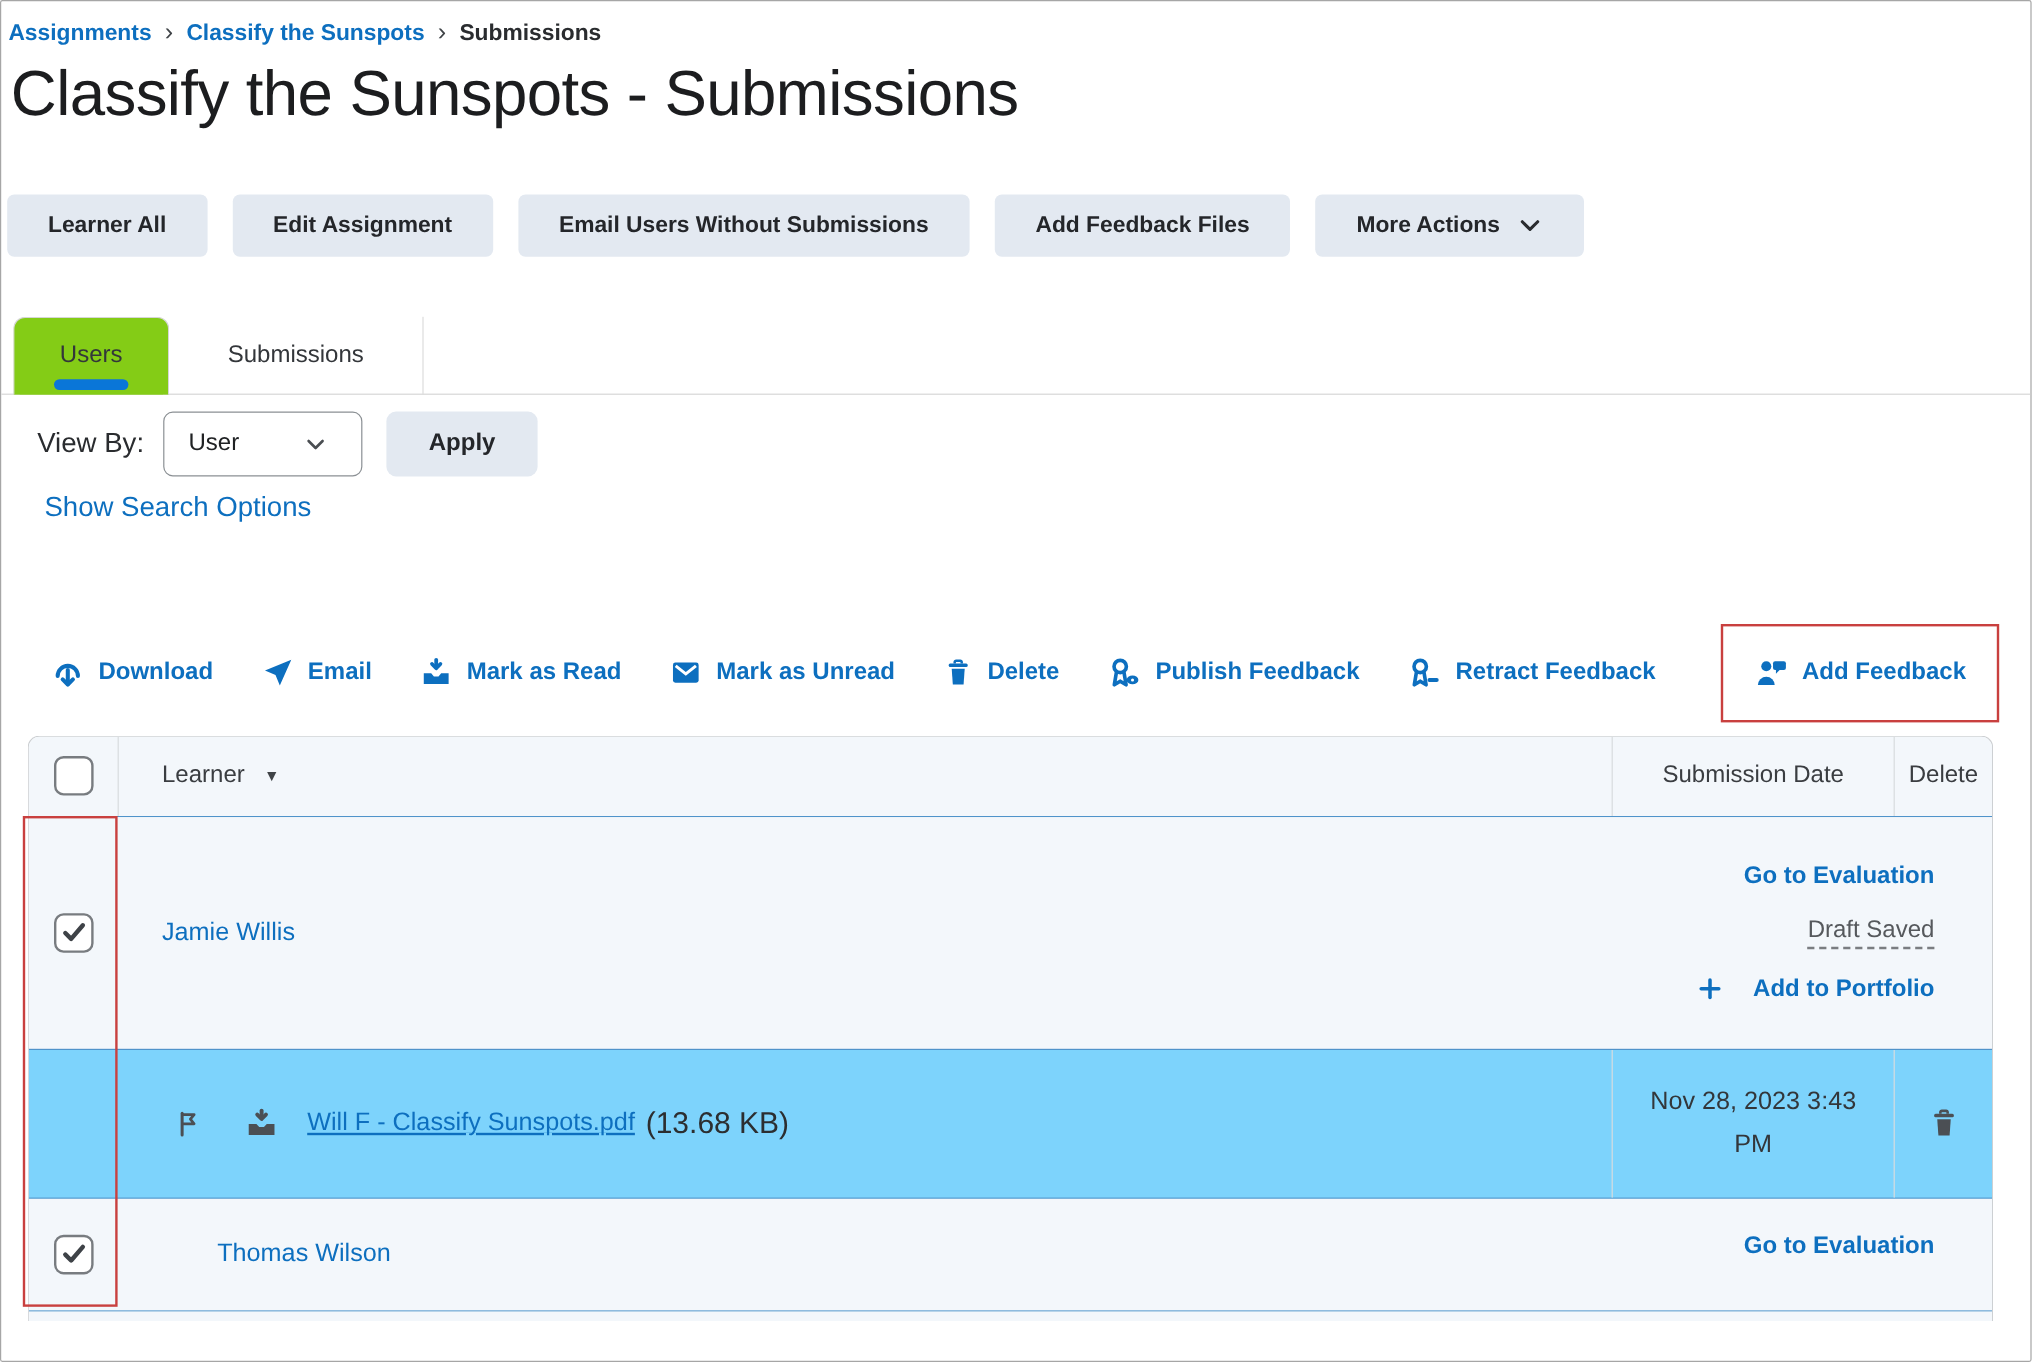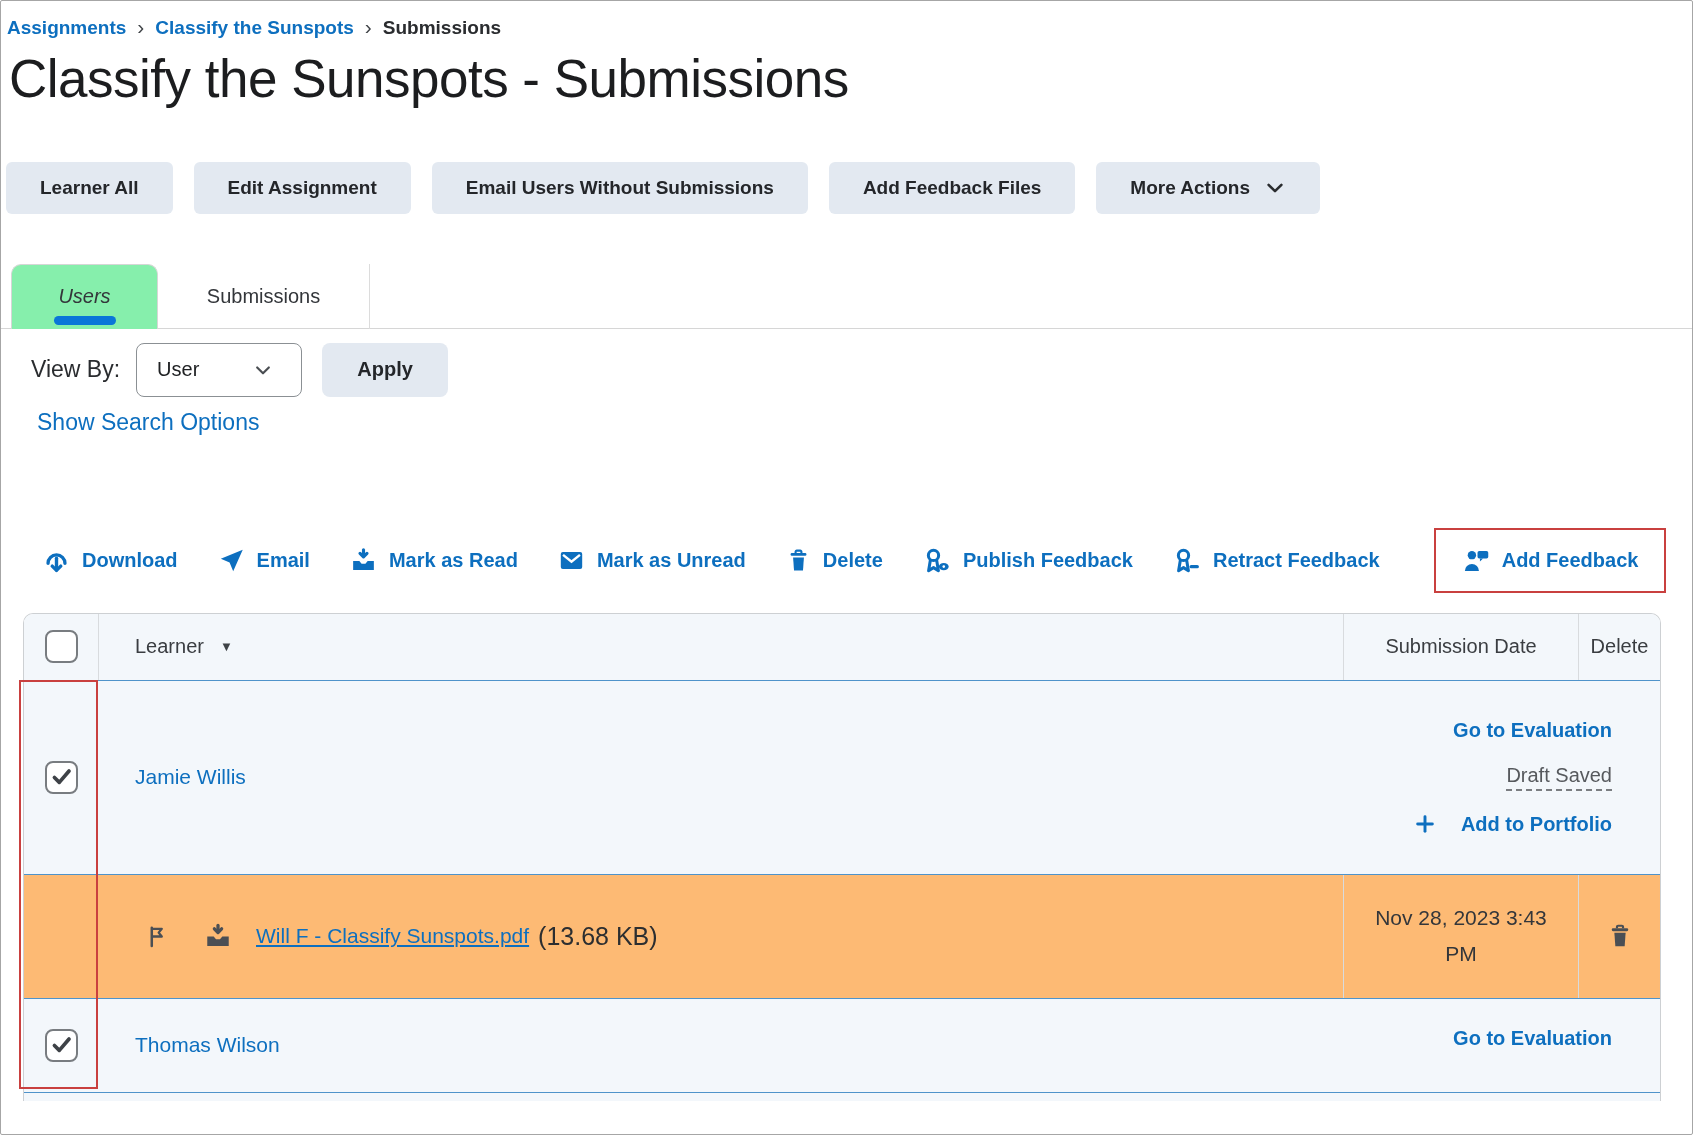--- a/index.html
+++ b/index.html
@@ -35,21 +35,21 @@
   
   .actions-row{display:flex;gap:21px;margin:52px 0 0 5px;}
   .btn{background:var(--btn-bg);border:none;border-radius:6px;height:52px;padding:0 34px;
        display:flex;align-items:center;gap:14px;font-size:19px;font-weight:700;color:#24262a;
        font-family:"Liberation Sans",sans-serif;cursor:pointer;}
 
   
   .tabs{margin-top:50px;display:flex;padding-left:10px;height:65px;position:relative;}
   .tabs::after{content:"";position:absolute;left:0;right:0;bottom:0;height:1px;background:#d6d6d6;}
   .tab{display:flex;align-items:center;justify-content:center;font-size:20px;color:#33363a;position:relative;z-index:1;}
-  .tab-active{width:147px;border:1px solid #d6d6d6;border-bottom:none;border-radius:10px 10px 0 0;background:#86efac;font-style:italic;}
+  .tab-active{width:130px;border:1px solid #d6d6d6;border-bottom:none;border-radius:10px 10px 0 0;background:#84cc16;}
   .tab-active::after{content:"";position:absolute;bottom:4px;left:50%;transform:translateX(-50%);
        width:62px;height:9px;border-radius:5px;background:var(--accent);}
   .tab-inactive{width:212px;border-right:1px solid #dcdcdc;}
 
   
   .filter-row{margin:14px 0 0 30px;display:flex;align-items:center;}
   .viewby-label{font-size:23px;color:#2a2c2f;margin-right:16px;}
   .select{width:166px;height:54px;border:1px solid #8b9094;border-radius:8px;background:#fff;
       display:flex;align-items:center;justify-content:space-between;padding:0 28px 0 20px;font-size:20px;cursor:pointer;}
   .apply-btn{margin-left:20px;width:126px;height:54px;border:none;border-radius:8px;background:var(--btn-bg);
@@ -61,40 +61,40 @@
       display:flex;align-items:center;padding:0 14px 0 20px;}
   .search-box input{border:none;outline:none;flex:1;font-size:20px;color:var(--text);background:transparent;
       font-family:"Liberation Sans",sans-serif;}
   .search-box input::placeholder{color:#6d7175;}
   .show-search{margin-left:14px;font-size:23px;color:var(--blue);}
 
   
   .toolbar{margin:87px 0 0 42px;height:76px;display:flex;align-items:center;}
   .tool{display:flex;align-items:center;gap:12px;margin-right:40px;cursor:pointer;}
   .tool-label{font-size:20px;font-weight:700;color:var(--blue);white-space:nowrap;}
-  .tool-addfb{border:2px solid var(--red);height:65px;padding:12px 26px;margin-left:14px;margin-right:0;
+  .tool-addfb{border:2px solid var(--red);height:82px;padding:12px 26px;margin-left:14px;margin-right:0;
       display:flex;align-items:center;gap:12px;background:#fff;}
 
   
   .table-wrap{position:relative;margin:14px 0 0 22px;width:1638px;}
   .table-outer{border:1px solid var(--border-gray);border-bottom:none;border-radius:10px 10px 0 0;overflow:hidden;}
   .thead{height:67px;background:var(--row-bg);display:flex;border-bottom:1px solid var(--sep-blue);
       font-size:20px;color:#3a3d41;}
   .col-check{width:75px;display:flex;align-items:center;justify-content:center;}
   .thead .col-check{border-right:1px solid var(--divider);}
   .col-learner{flex:1;display:flex;align-items:center;padding-left:36px;gap:16px;}
   .col-date{width:235px;display:flex;align-items:center;justify-content:center;text-align:center;}
   .col-delete{width:82px;display:flex;align-items:center;justify-content:center;}
   .thead .col-date,.thead .col-delete{border-left:1px solid var(--divider);}
 
   .row{display:flex;border-bottom:1px solid var(--sep-blue);}
   .row-learner{background:var(--row-bg);}
   .row-jamie{height:194px;}
-  .row-file{height:124px;background:#fdba74;}
-  .row-thomas{height:94px;}
+  .row-file{height:124px;background:#7dd3fc;}
+  .row-thomas{height:94px;gap:46px;}
   .row-partial{height:8px;background:var(--row-bg);}
 
   .cell-name{flex:1;display:flex;align-items:center;padding-left:36px;}
   .learner-link{font-size:21px;color:var(--blue);}
   .cell-actions{display:flex;flex-direction:column;justify-content:center;align-items:flex-end;
       gap:22px;padding-right:48px;min-width:420px;}
   .goto-eval{font-size:20px;font-weight:700;color:var(--blue);}
   .draft-saved{font-size:20px;color:#56595d;border-bottom:2px dashed #7a7d81;padding-bottom:2px;}
   .add-portfolio{display:flex;align-items:center;gap:25px;font-size:20px;font-weight:700;color:var(--blue);}
 

